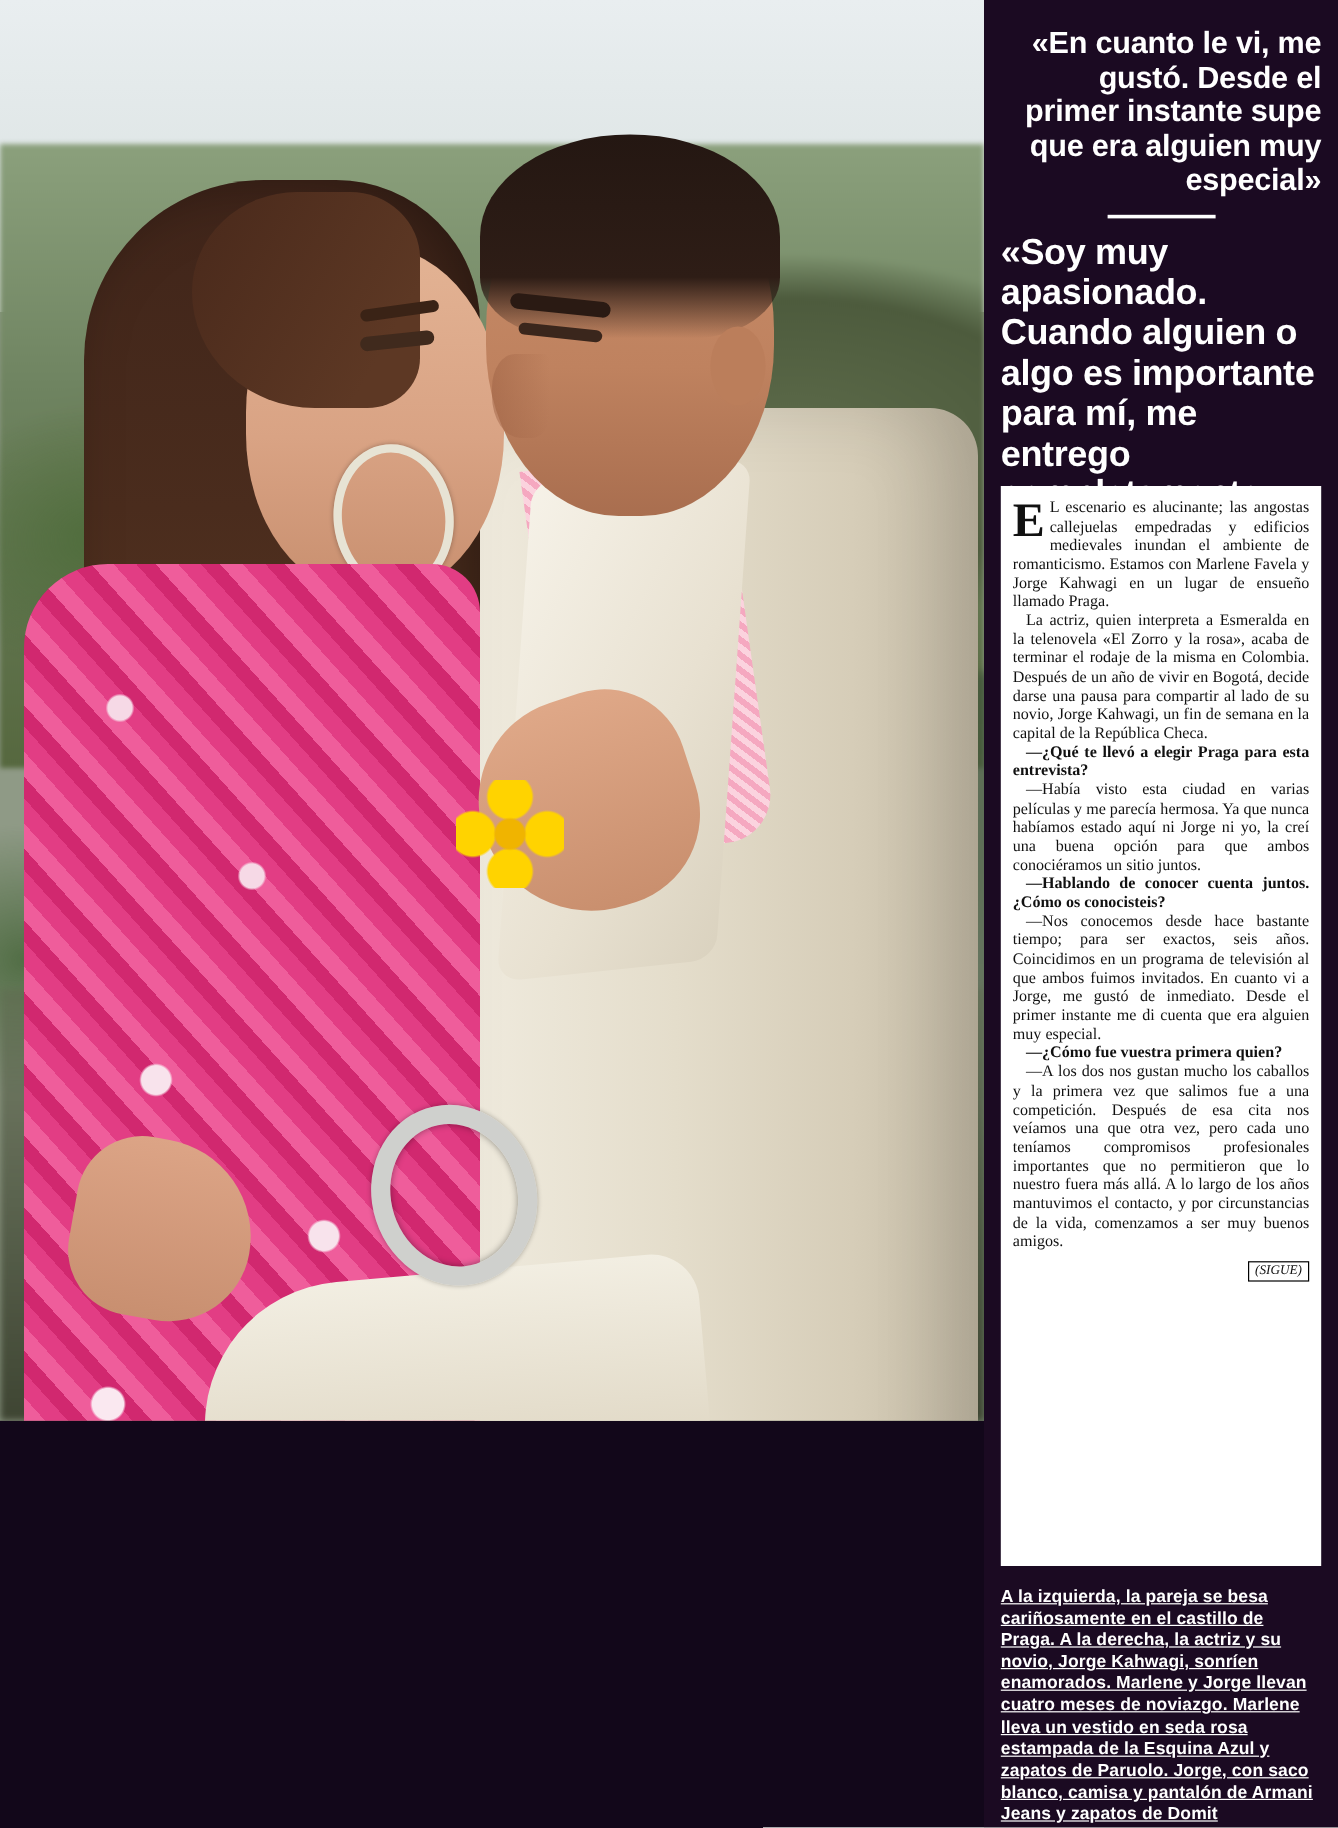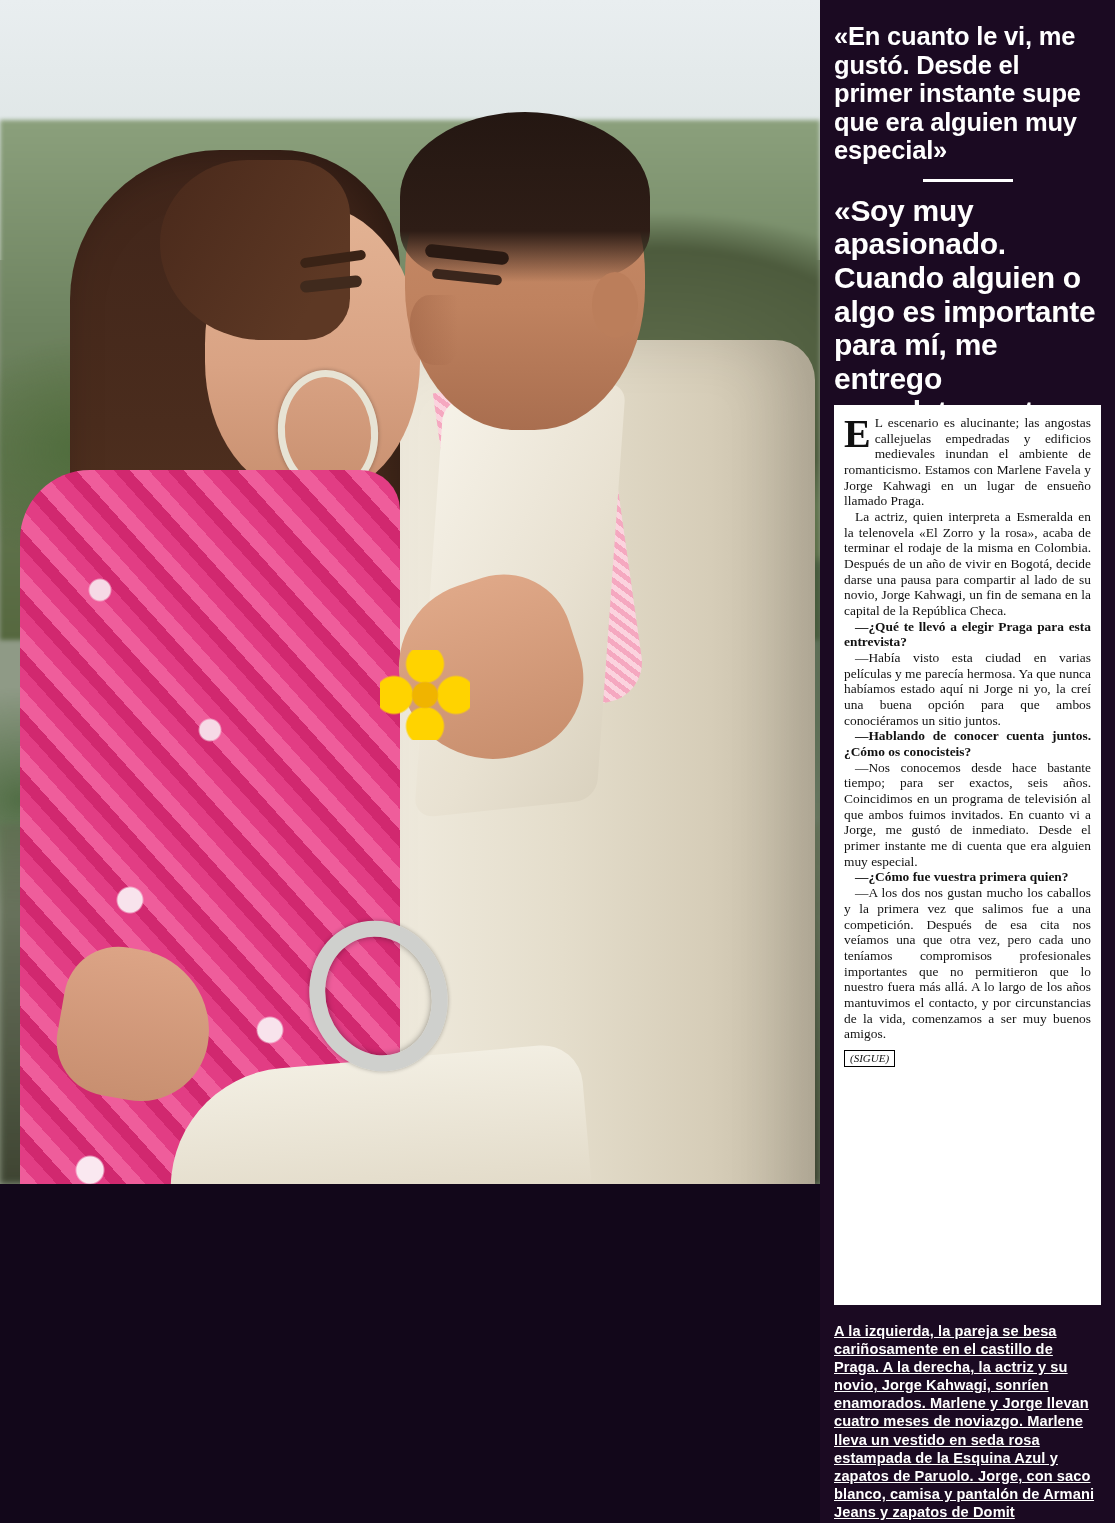--- a/index.html
+++ b/index.html
@@ -312,21 +312,21 @@
     width: 295px; height: 1523px;
     background: #1b0a22;
     color: #ffffff;
   }
   .pull-quotes {
     padding: 22px 14px 0 14px;
     font-family: "Liberation Sans", sans-serif;
   }
   .pq {
     font-weight: bold;
-    text-align: left;
+    text-align: right;
     color: #ffffff;
     line-height: 1.12;
   }
   .pq1 { font-size: 25.5px; letter-spacing: -0.2px; }
   .pq-rule {
     width: 90px;
     height: 3px;
     background: #ffffff;
     margin: 14px auto 12px auto;
   }
@@ -353,21 +353,21 @@
   .article p.q { font-weight: bold; text-indent: 11px; }
   .dropcap {
     float: left;
     font-family: "Liberation Serif", serif;
     font-size: 40px;
     line-height: 34px;
     font-weight: bold;
     padding: 2px 4px 0 0;
   }
   .sigue {
-    text-align: left;
+    text-align: right;
     margin-top: 8px;
   }
   .sigue span {
     font-style: italic;
     font-size: 11px;
     border: 1px solid #000;
     padding: 1px 5px;
     display: inline-block;
   }
   .caption {

